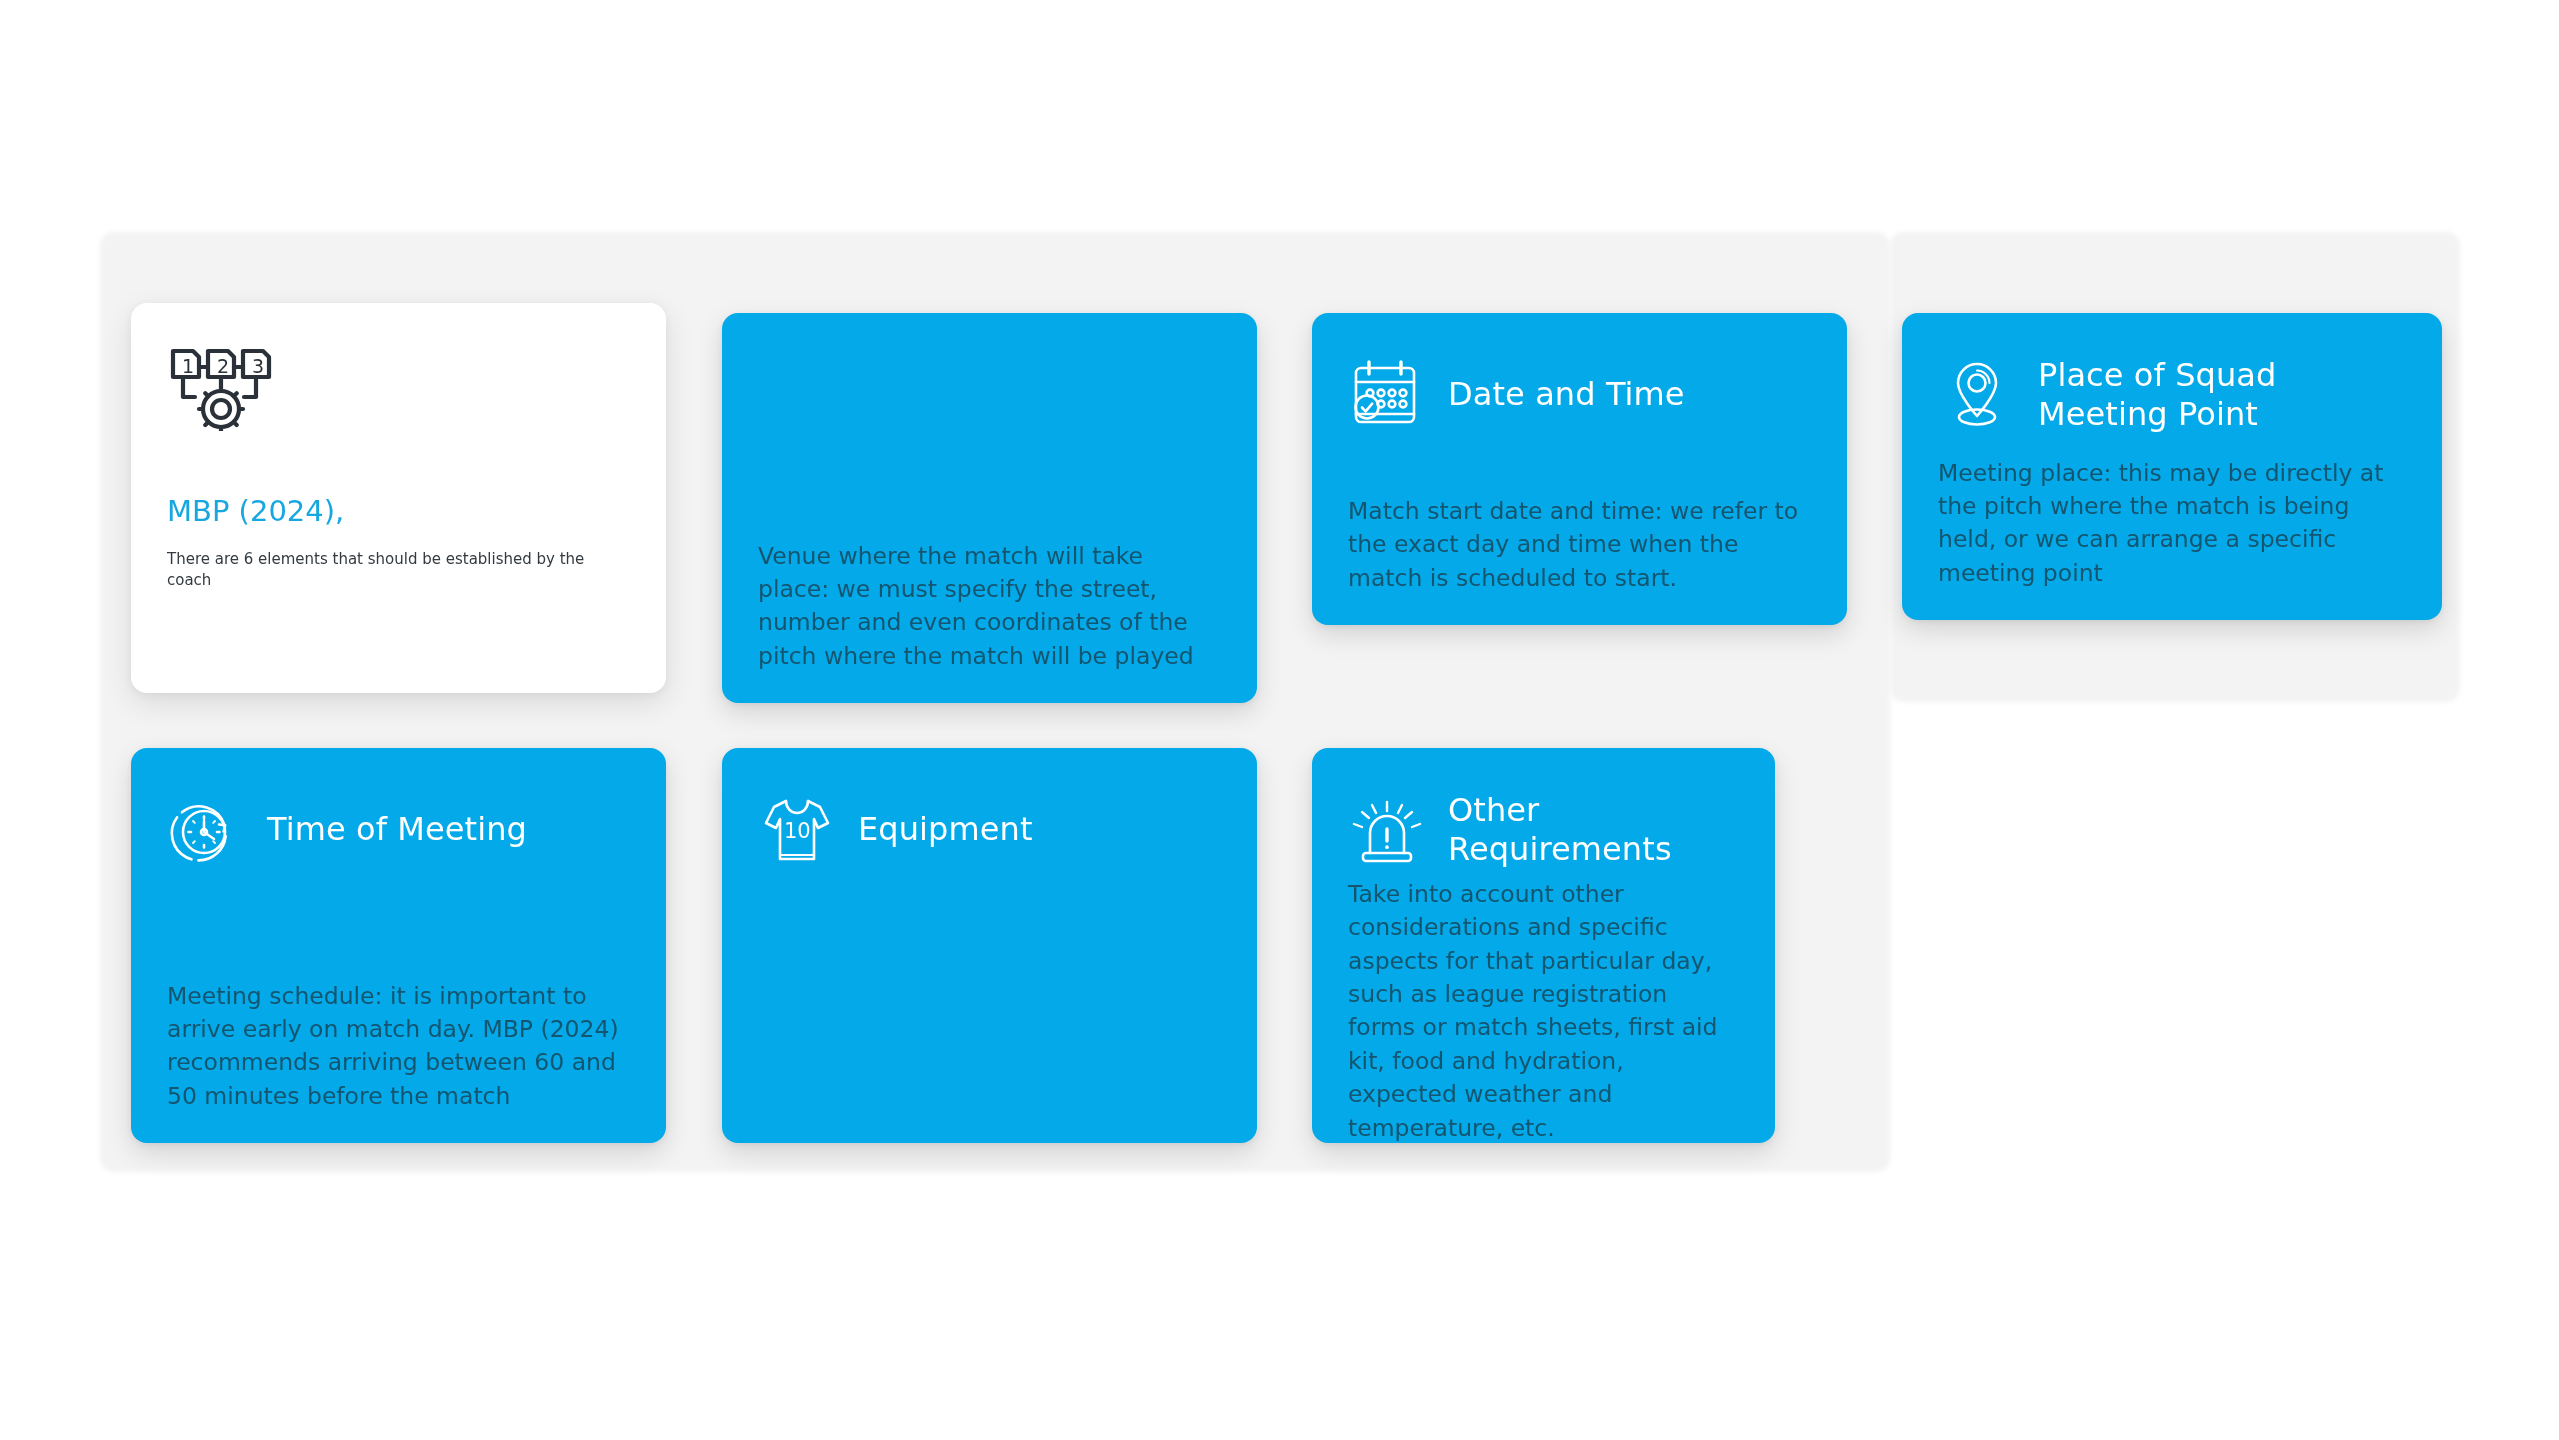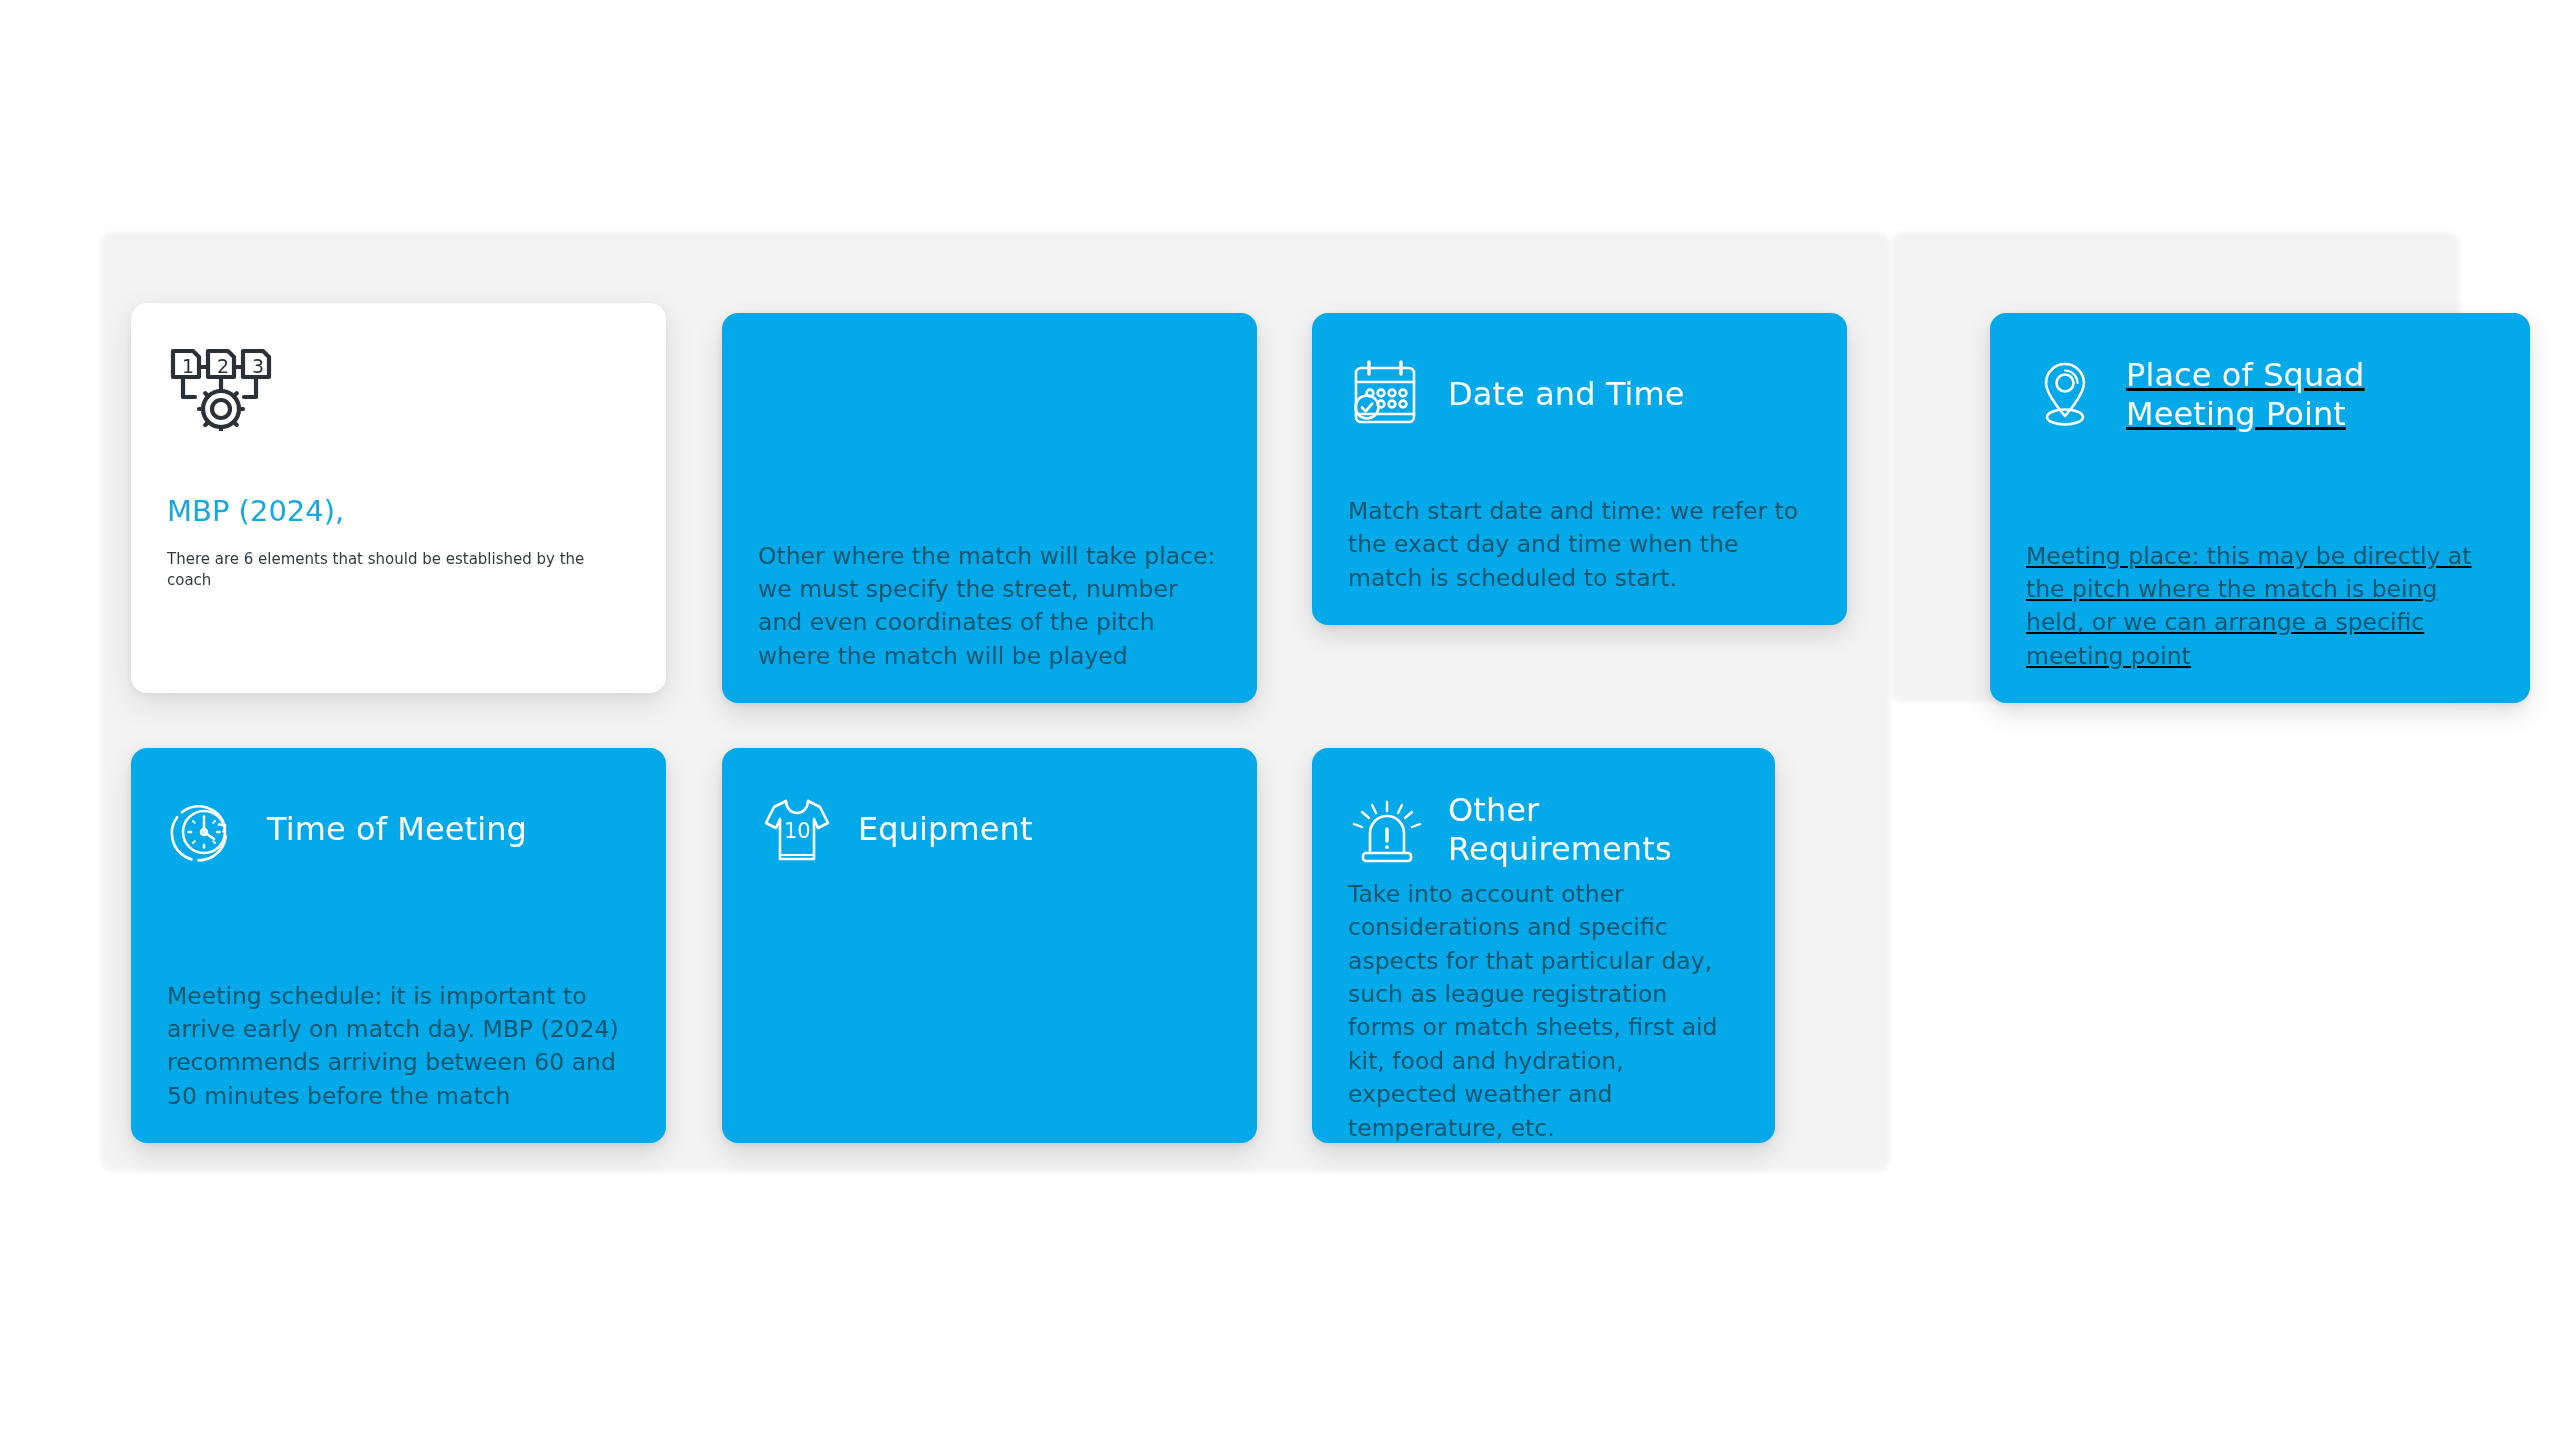--- a/index.html
+++ b/index.html
@@ -65,21 +65,21 @@
 
   .card.tile {
     background: #03a9e8;
     box-shadow: 0 10px 26px rgba(0,0,0,0.13), 0 2px 6px rgba(0,0,0,0.06);
   }
 
   
   #card-intro      { left: 131px;  top: 303px;  width: 535px;  height: 390px; }
   #card-location   { left: 722px;  top: 313px;  width: 535px;  height: 390px; }
   #card-datetime   { left: 1312px; top: 313px;  width: 535px;  height: 312px; }
-  #card-meetpoint  { left: 1990px; top: 313px;  width: 540px;  height: 390px; text-decoration: underline; }
+  #card-meetpoint  { left: 1902px; top: 313px;  width: 540px;  height: 307px; }
 
   
   #card-meettime   { left: 131px;  top: 748px;  width: 535px;  height: 395px; }
   #card-equipment  { left: 722px;  top: 748px;  width: 535px;  height: 395px; }
   #card-other      { left: 1312px; top: 748px;  width: 463px;  height: 395px; }
 
   .card-head {
     display: flex;
     align-items: center;
     gap: 22px;
@@ -164,21 +164,21 @@
             <text x="50" y="34" font-size="19" font-family="'DejaVu Sans',sans-serif" fill="#2b3138" stroke="none">2</text>
             <text x="85" y="34" font-size="19" font-family="'DejaVu Sans',sans-serif" fill="#2b3138" stroke="none">3</text>
           </svg>
         </div>
       </div>
       <div class="intro-title">MBP (2024),</div>
       <div class="intro-body">There are 6 elements that should be established by the coach</div>
     </div>
 
     <div class="card tile" id="card-location">
-      <div class="card-body body-slot">Other where the match will take place: we must specify the street, number and even coordinates of the pitch where the match will be played</div>
+      <div class="card-body body-slot">Venue where the match will take place: we must specify the street, number and even coordinates of the pitch where the match will be played</div>
     </div>
 
     <div class="card tile" id="card-datetime">
       <div class="card-head">
         <div class="card-icon">
           <svg viewBox="0 0 78 78" fill="none" stroke="#ffffff" stroke-width="2.6" stroke-linecap="round" stroke-linejoin="round">
             <rect x="8" y="12" width="58" height="54" rx="5"></rect>
             <path d="M8 26 h58"></path>
             <path d="M21 6 v12 M53 6 v12" stroke-width="3.4"></path>
             <path d="M8 58 h58"></path>

